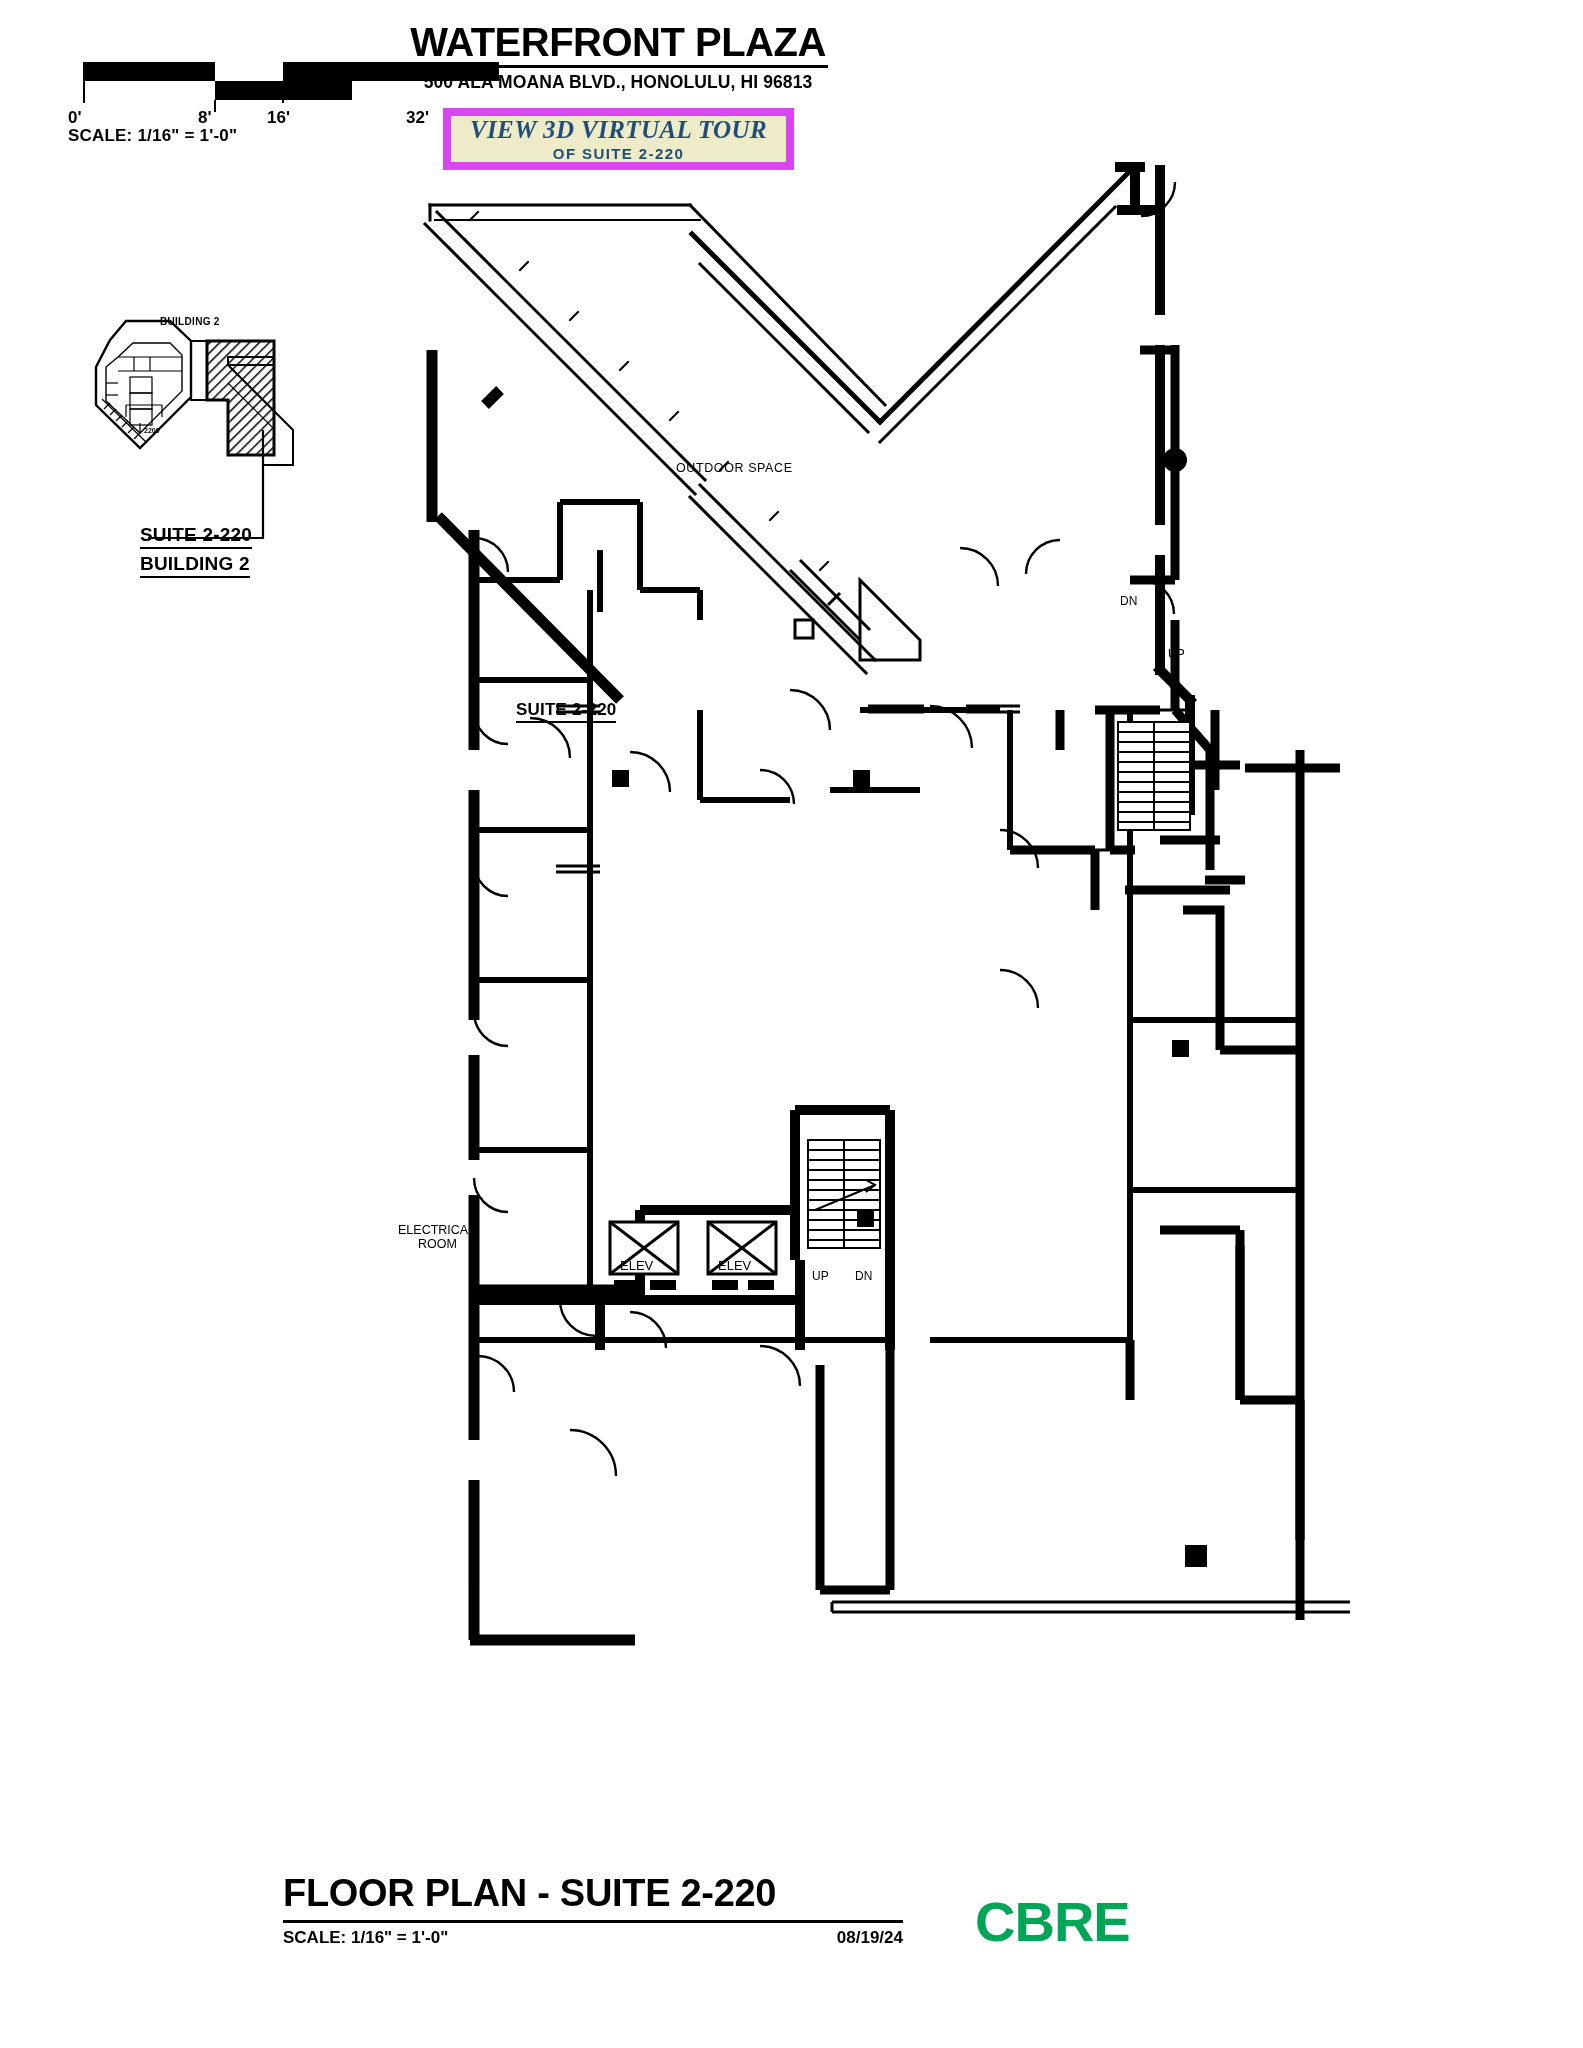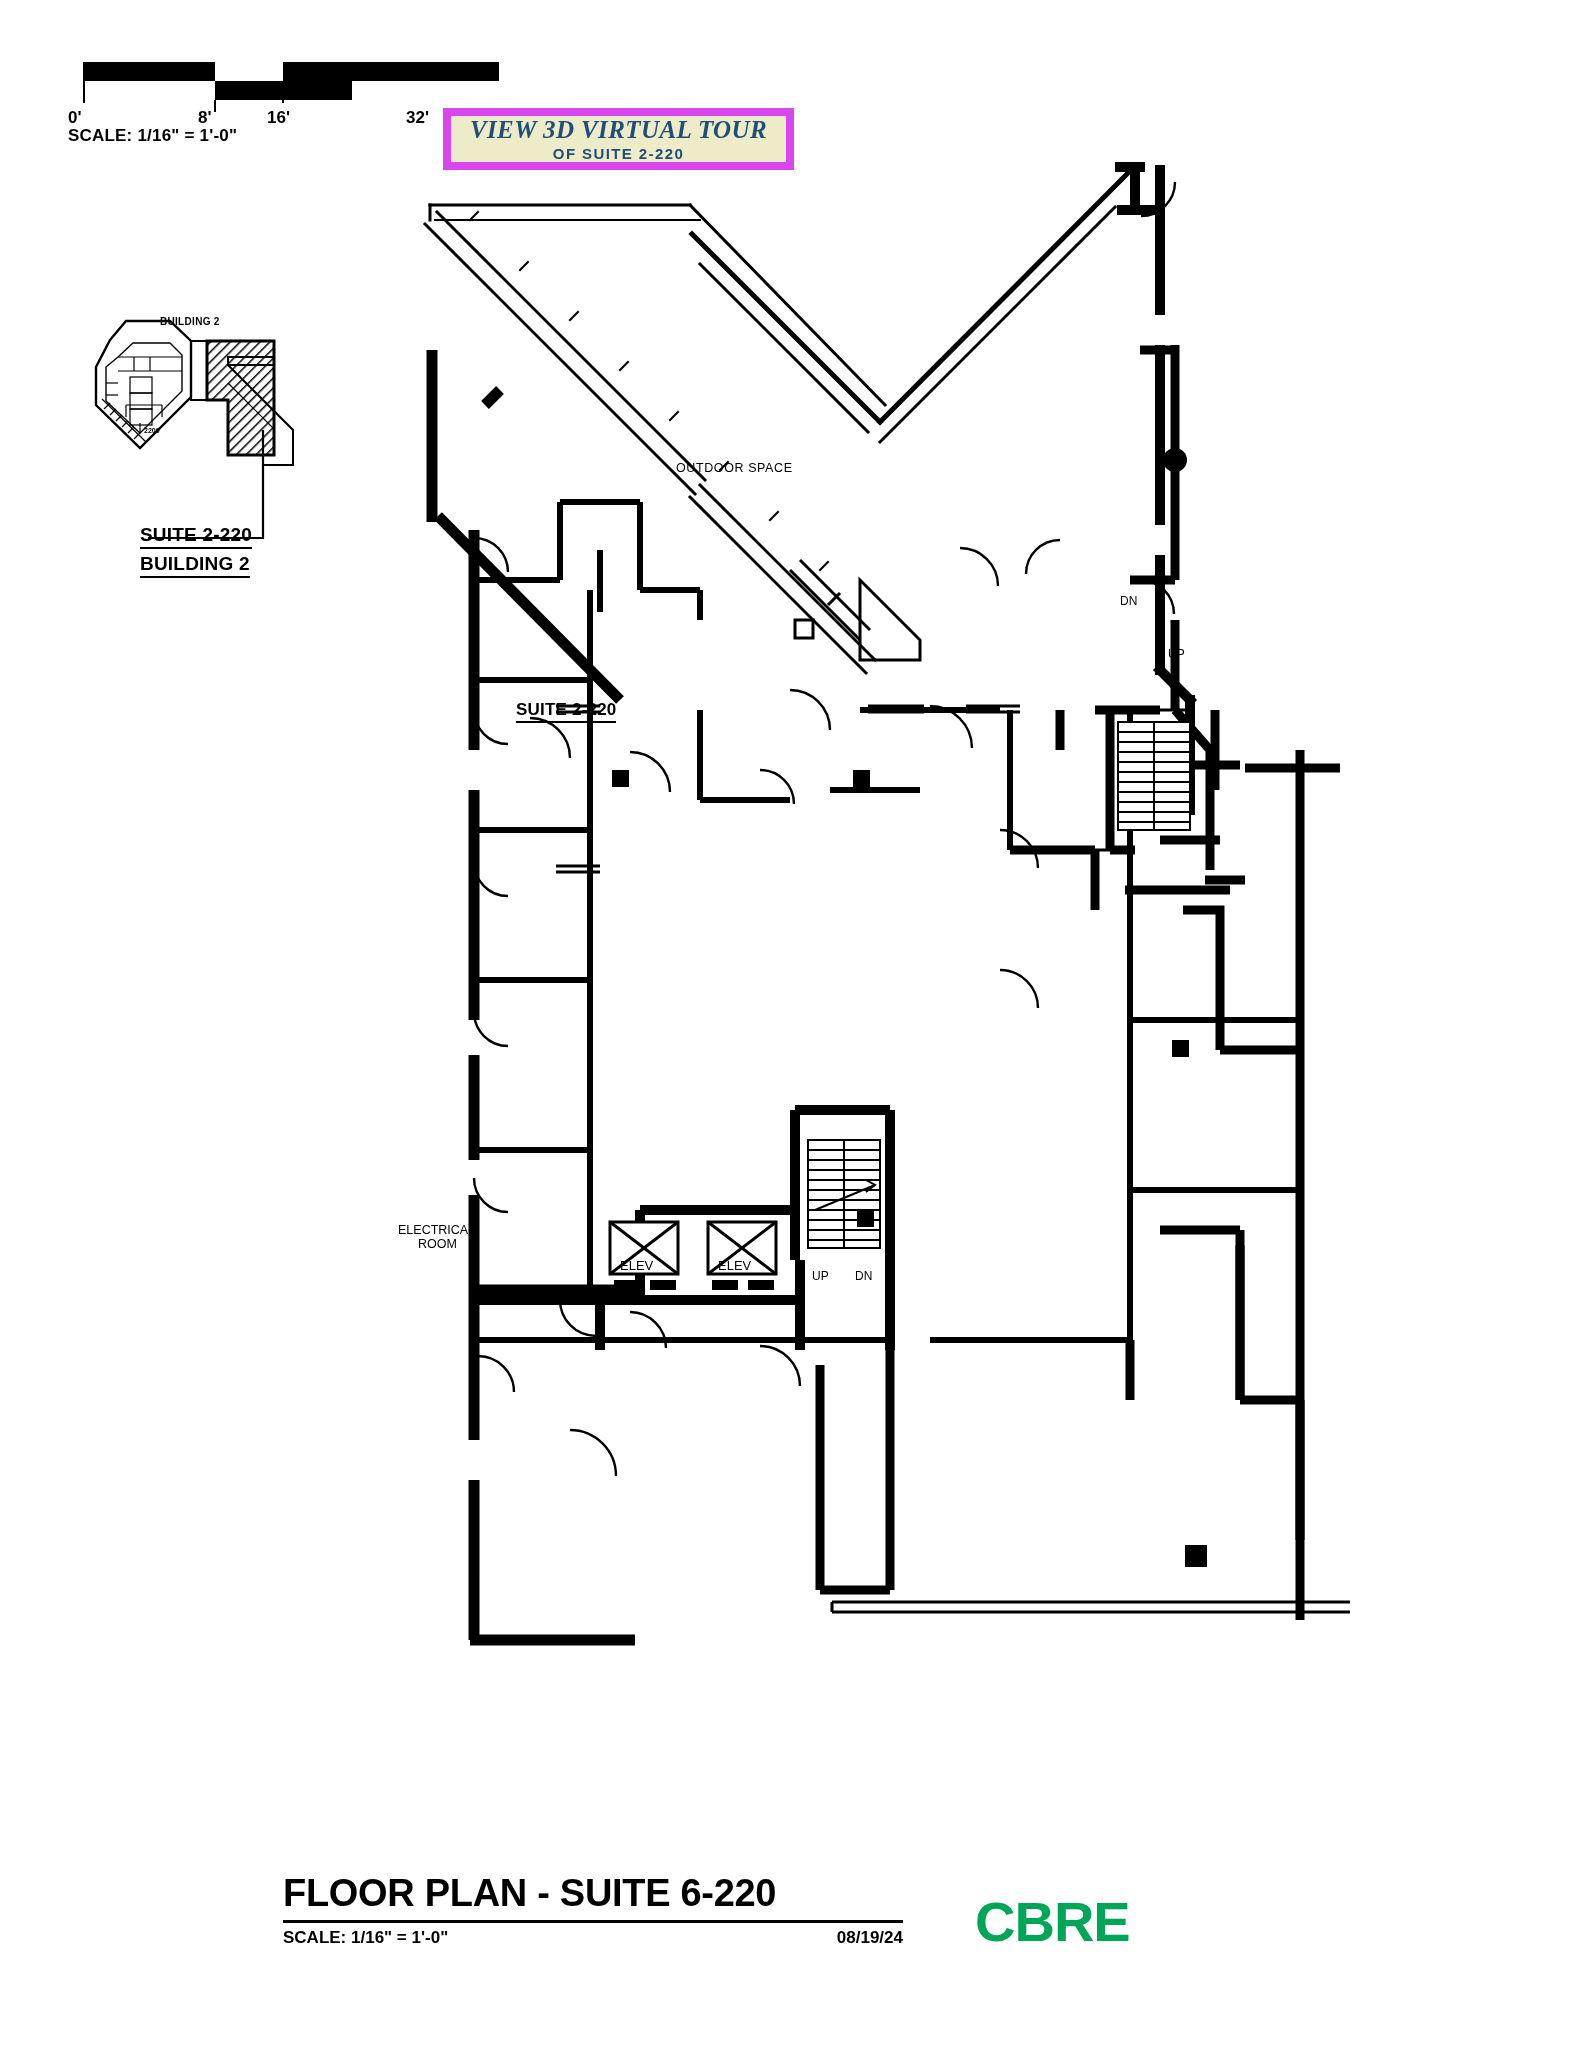--- a/index.html
+++ b/index.html
@@ -78,20 +78,25 @@
     </div>
     <div class="sb-ticks">
       <span class="sb-tick-label" style="left:0px;top:8px;">0'</span>
       <span class="sb-tick-label" style="left:130px;top:8px;">8'</span>
       <span class="sb-tick-label" style="left:199px;top:8px;">16'</span>
       <span class="sb-tick-label" style="left:338px;top:8px;">32'</span>
     </div>
     <div class="sb-caption">SCALE: 1/16" = 1'-0"</div>
   </div>
 
+  <div id="title-block">
+    <div id="main-title">WATERFRONT PLAZA</div>
+    <div id="title-rule"></div>
+    <div id="address">500 ALA MOANA BLVD., HONOLULU, HI 96813</div>
+  </div>
 
   <div id="tour-banner">
     <div id="tour-line1">VIEW 3D VIRTUAL TOUR</div>
     <div id="tour-line2">OF SUITE 2-220</div>
   </div>
 
   <div id="keyplan-label">BUILDING 2</div>
 
   <svg id="keyplan" viewBox="0 0 250 200">
     <g fill="none" stroke="#000" stroke-width="2.4">
@@ -440,21 +445,21 @@
     </g>
   </svg>
 
   <div id="outdoor-label">OUTDOOR SPACE</div>
   <div id="suite-label">SUITE 2-220</div>
 
   <div id="footer">
 
 
     <div id="footer-title-block">
-      <div id="footer-title">FLOOR PLAN - SUITE 6-220</div>
+      <div id="footer-title">FLOOR PLAN - SUITE 2-220</div>
       <div id="footer-rule"></div>
       <div id="footer-meta">
         <span>SCALE: 1/16" = 1'-0"</span>
         <span>08/19/24</span>
       </div>
     </div>
 
     <div id="cbre-logo">CBRE</div>
   </div>
 

